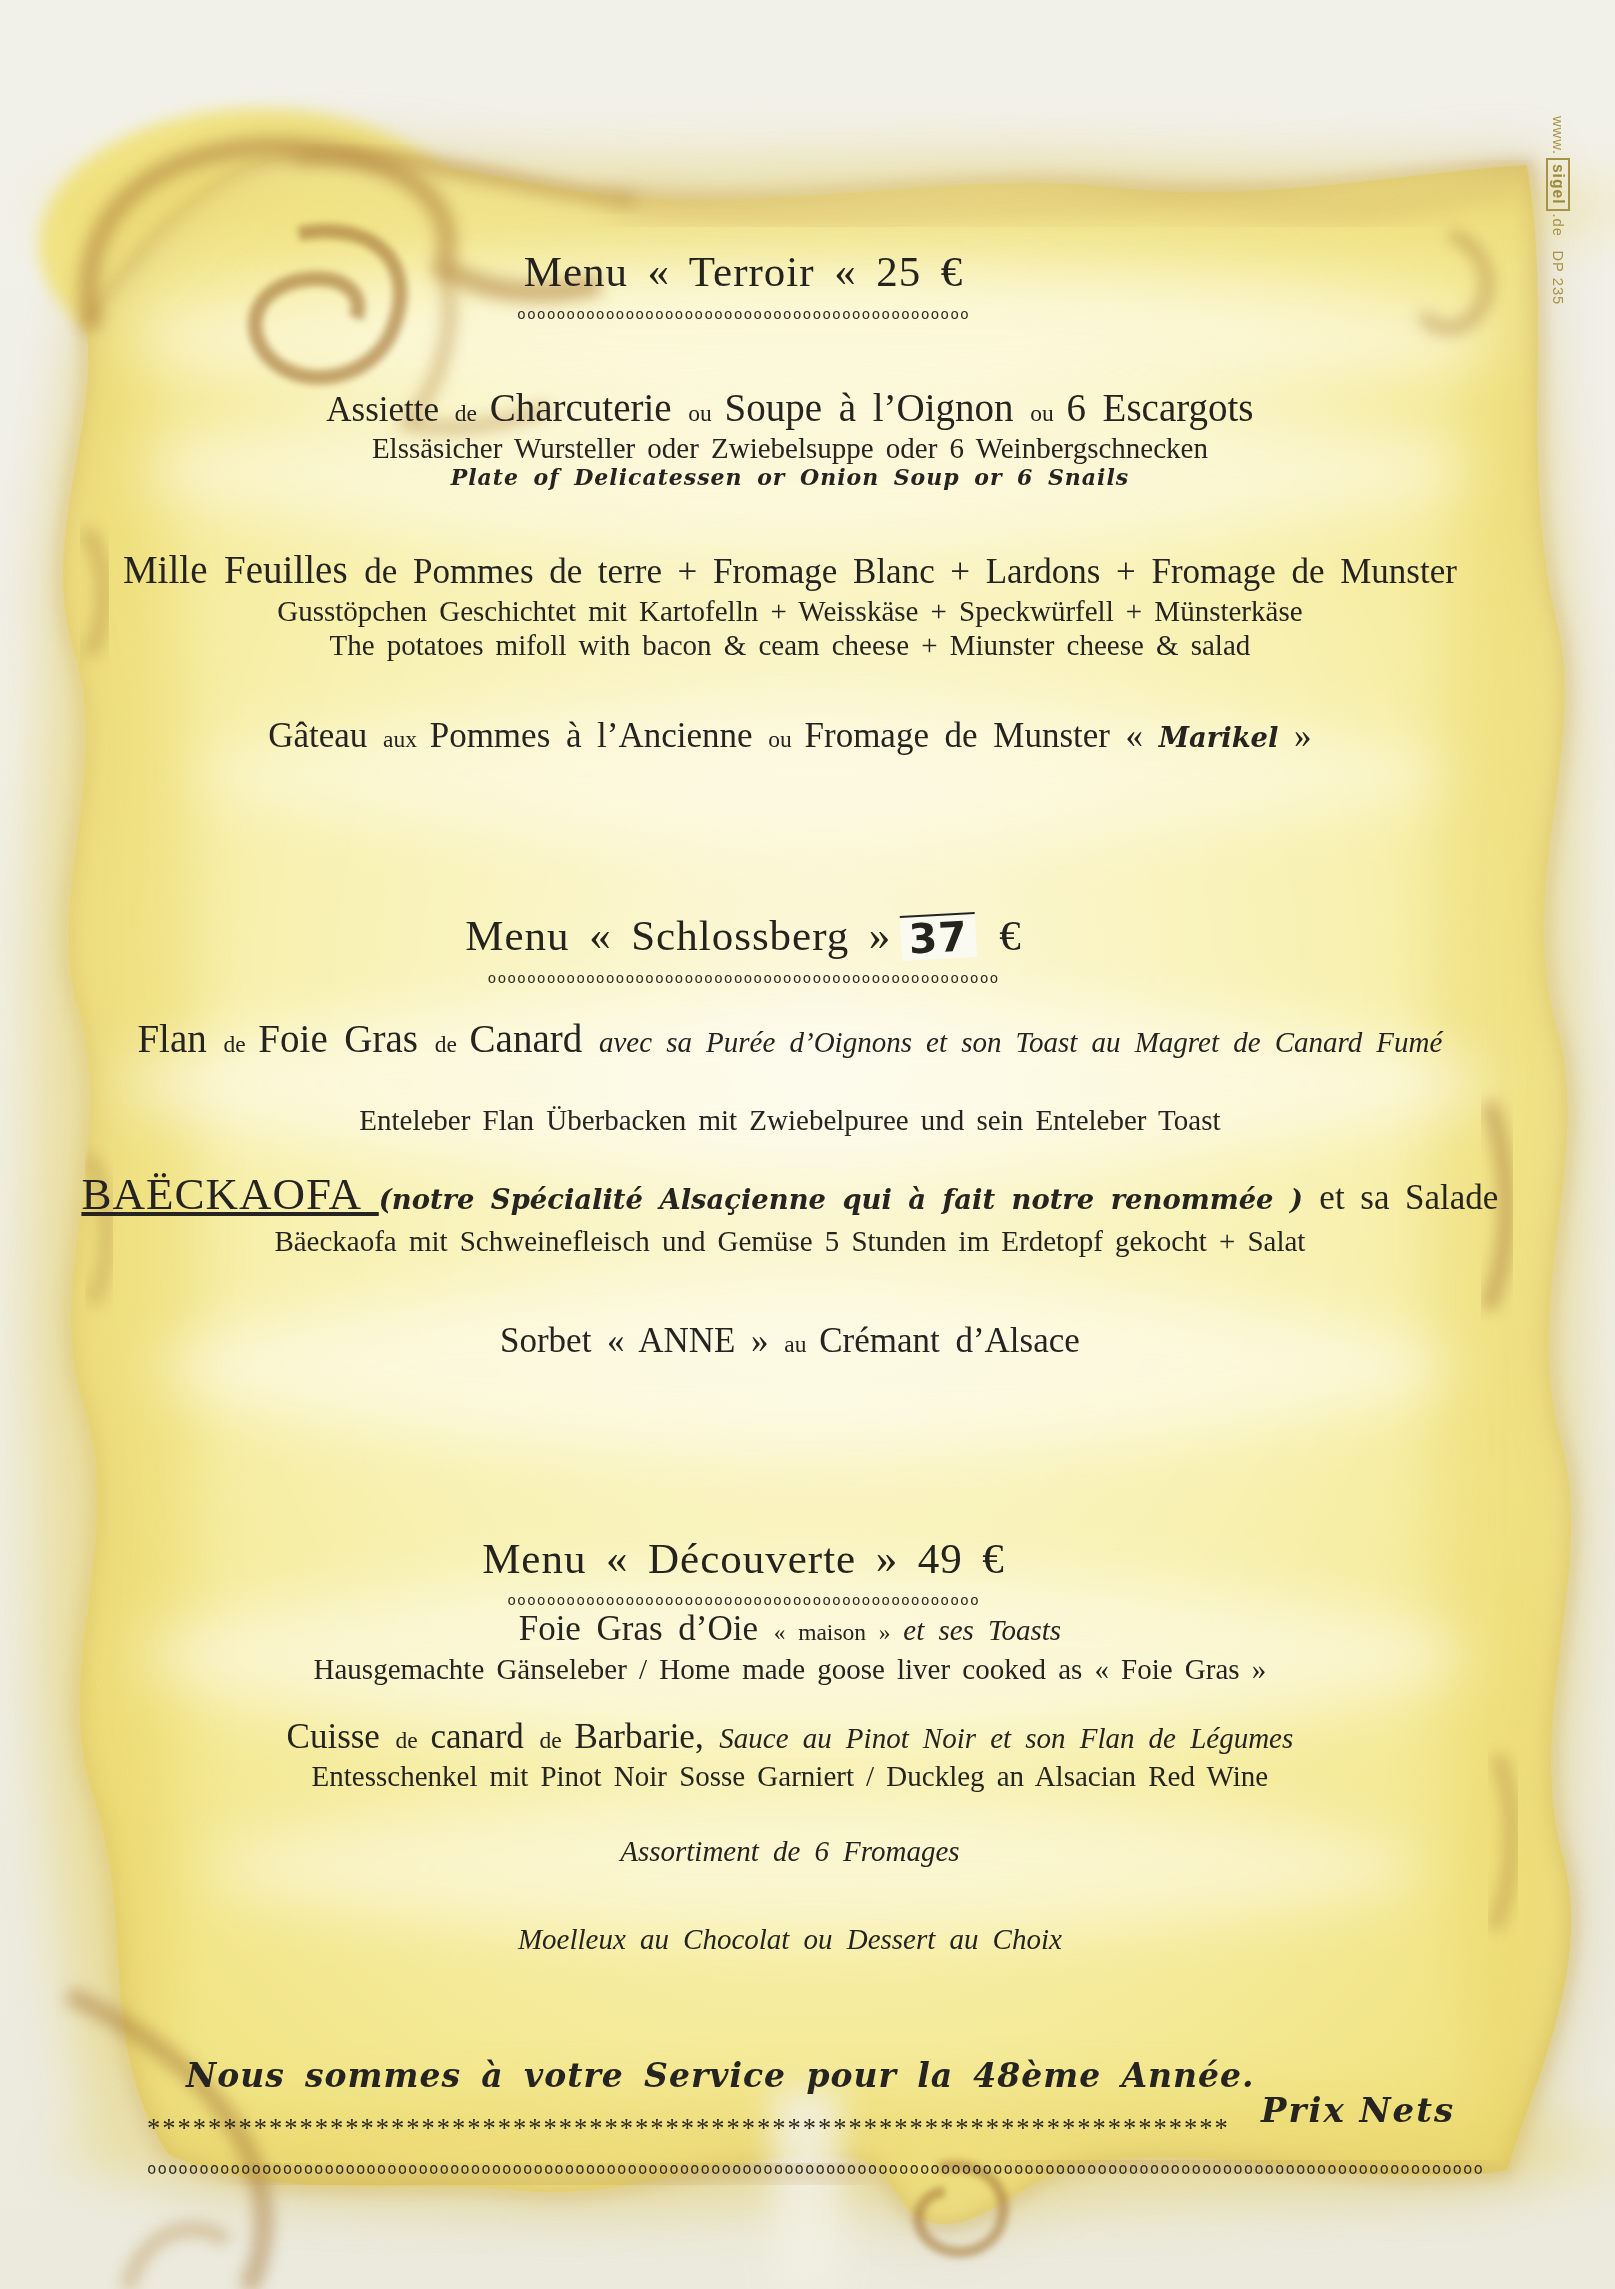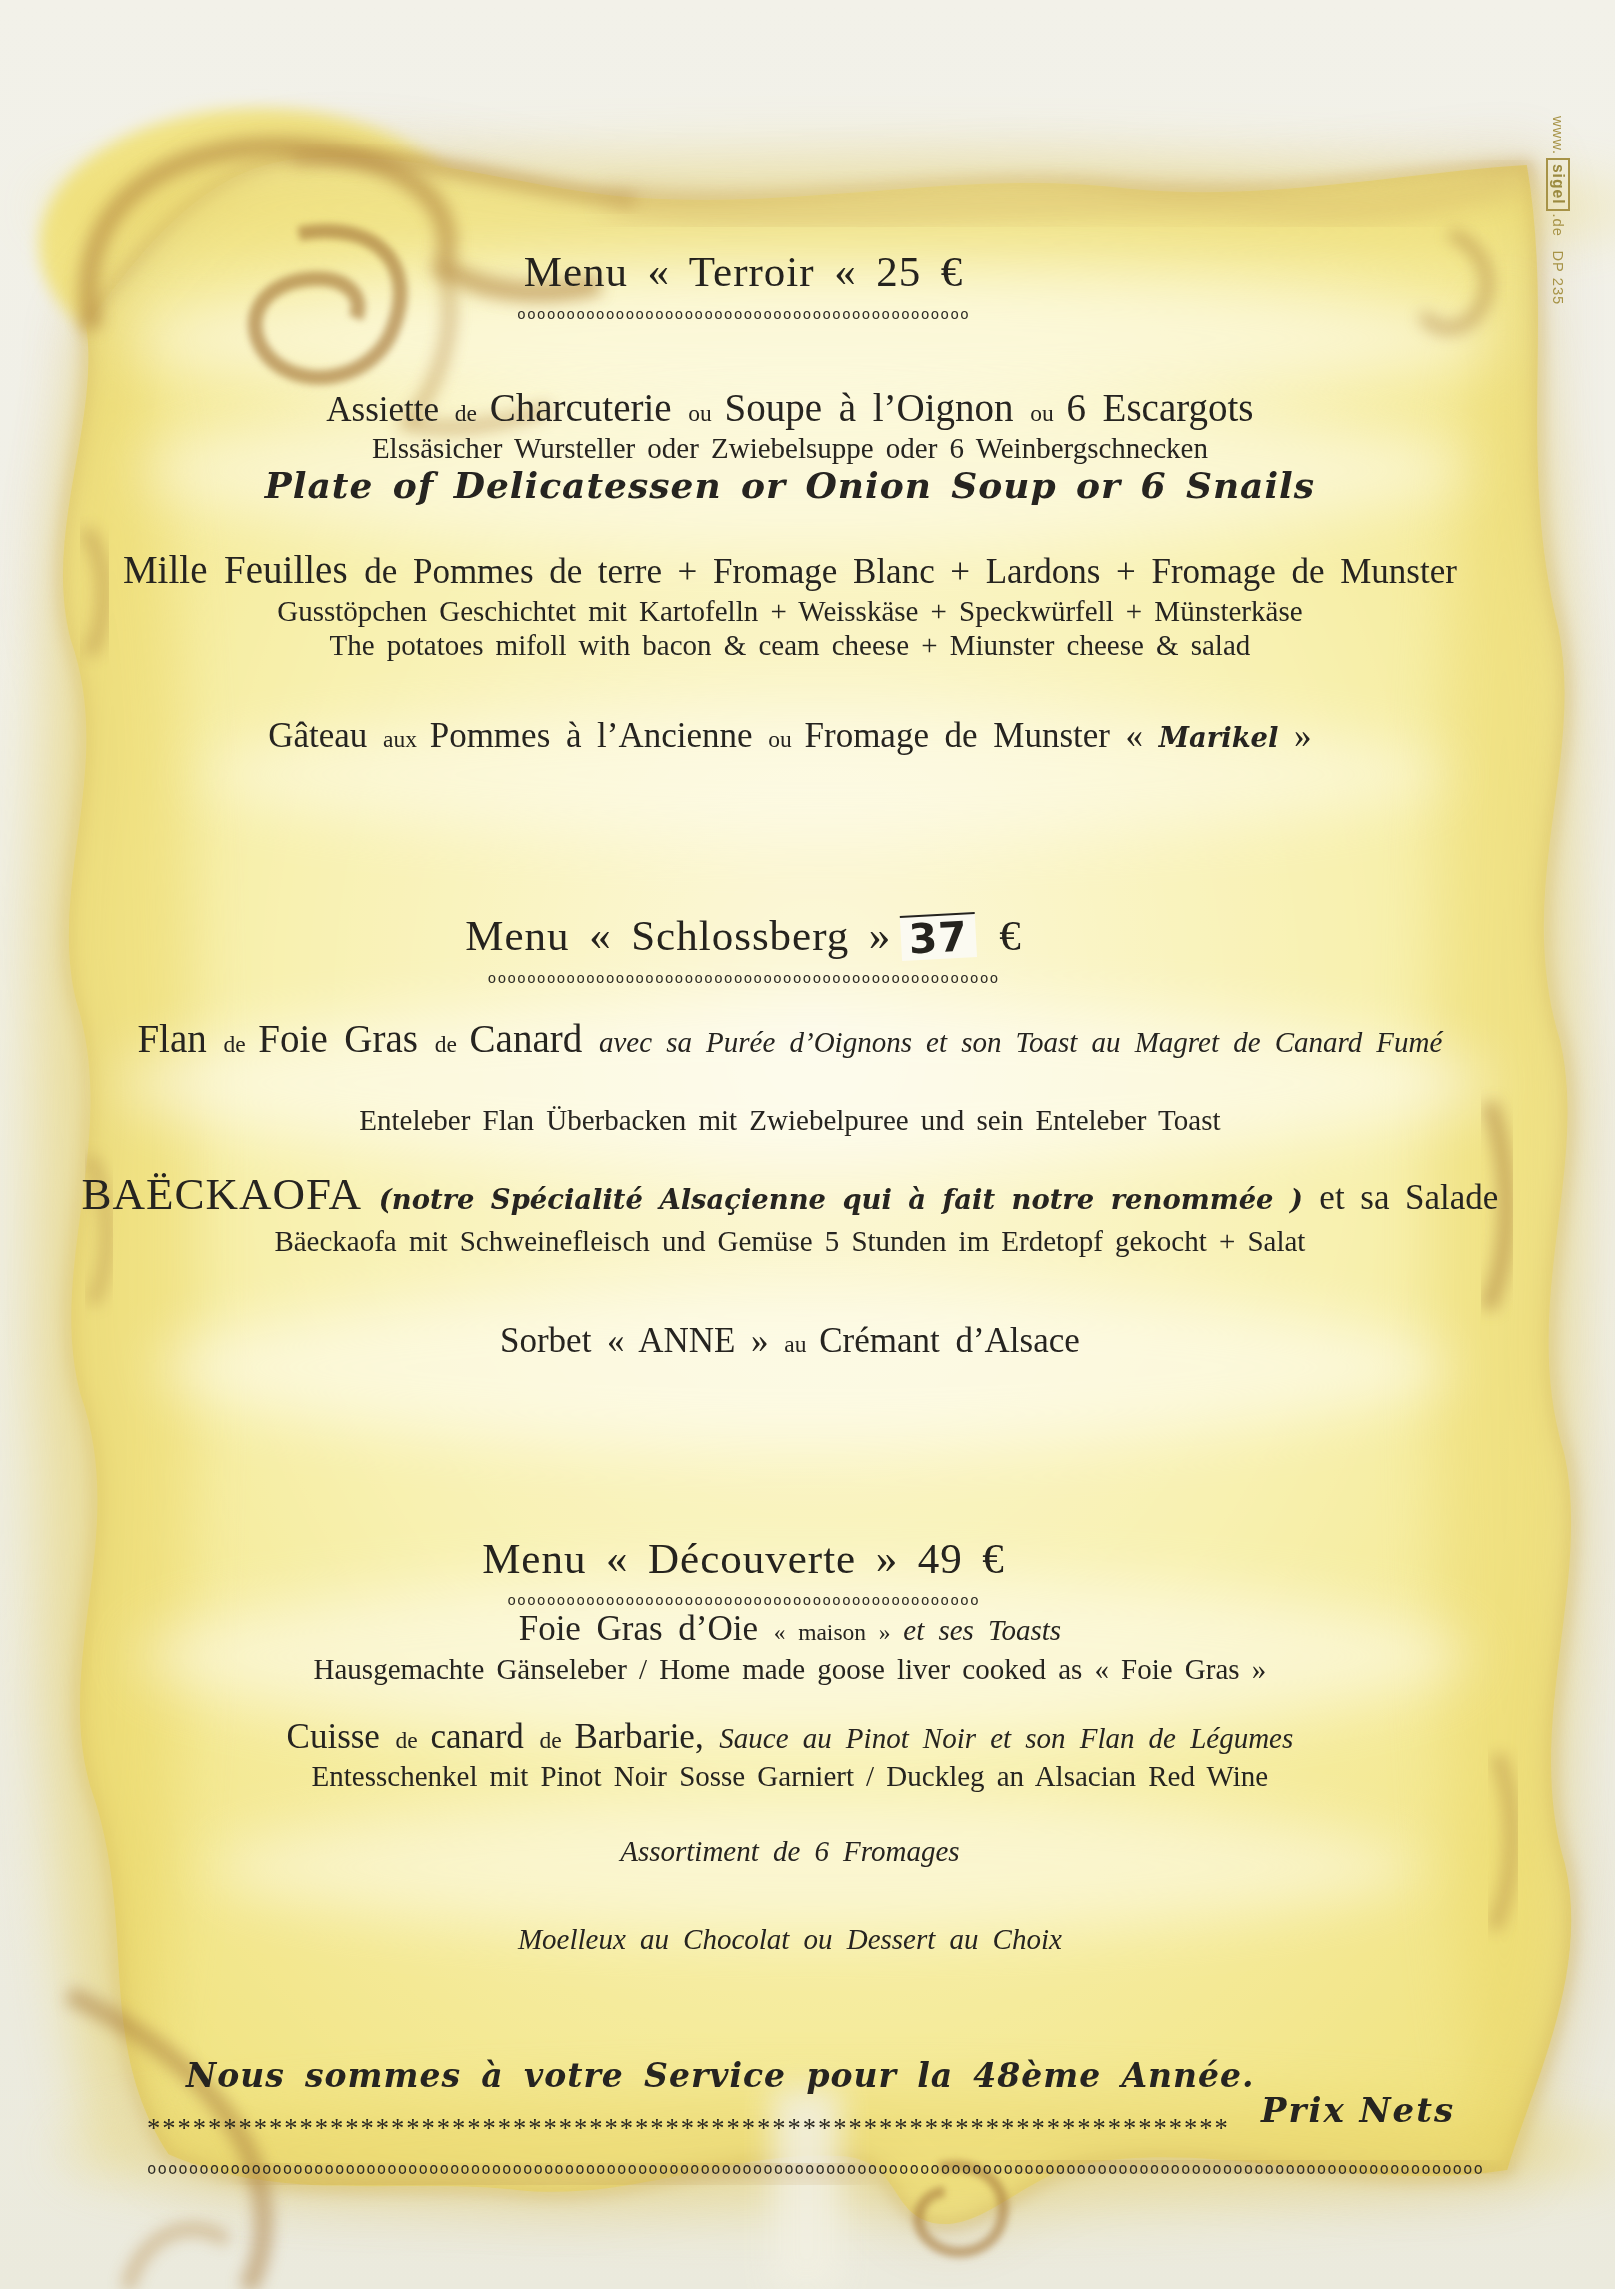--- a/index.html
+++ b/index.html
@@ -11,28 +11,28 @@
   
   .line{position:absolute;left:50%;transform:translateX(-50%);white-space:nowrap;text-align:center;}
   .off-h{transform:translateX(calc(-50% - 64px));margin-top:36px;}
   .off-d{transform:translateX(calc(-50% - 17.6px));}
   .left-line{position:absolute;white-space:nowrap;}
 
   .heading{font-size:43px;letter-spacing:1px;word-spacing:7.8px;color:#25231e;}
   .dots{font-family:"DejaVu Sans Mono",monospace;font-size:14.7px;letter-spacing:1px;color:#2e2c26;}
 
   .dish-main{word-spacing:6.9px;}
-  .dish-main .s-xxl{font-size:45px;letter-spacing:1px;}
+  .dish-main .s-xxl{font-size:45px;letter-spacing:1px;text-decoration:underline;}
   .dish-main .s-xl{font-size:39px;}
   .dish-main .s-lg{font-size:35px;}
   .dish-main .s-md{font-size:29px;font-style:italic;}
   .dish-main .s-sm{font-size:23.5px;}
   .dish-main .s-scr{font-size:27.4px;font-style:italic;font-weight:700;font-family:"DejaVu Serif",serif;margin-top:44px;}
   .sub{font-size:29px;word-spacing:4.9px;}
-  .sub-script{font-size:36px;font-style:italic;font-weight:700;font-family:"DejaVu Serif",serif;
+  .sub-script{font-size:22px;font-style:italic;font-weight:700;font-family:"DejaVu Serif",serif;
               letter-spacing:1px;word-spacing:5.9px;}
 
   .patch{display:inline-block;background:#fbfaf1;padding:2px 7.8px 0 7.8px;margin:0 3.9px 0 9.8px;
          border-top:2.9px solid #25231e;font-family:"DejaVu Sans",sans-serif;font-size:41px;
          font-weight:700;line-height:1;transform:rotate(-3deg) translateY(2px);}
   .patch:empty{display:none;}
 
   .footer-script{font-size:33px;font-style:italic;font-weight:700;font-family:"DejaVu Serif",serif;
                  letter-spacing:1px;word-spacing:7.8px;}
   .asterisks{width:1083px;overflow:hidden;font-size:26.5px;letter-spacing:2px;color:#2a2822;}

